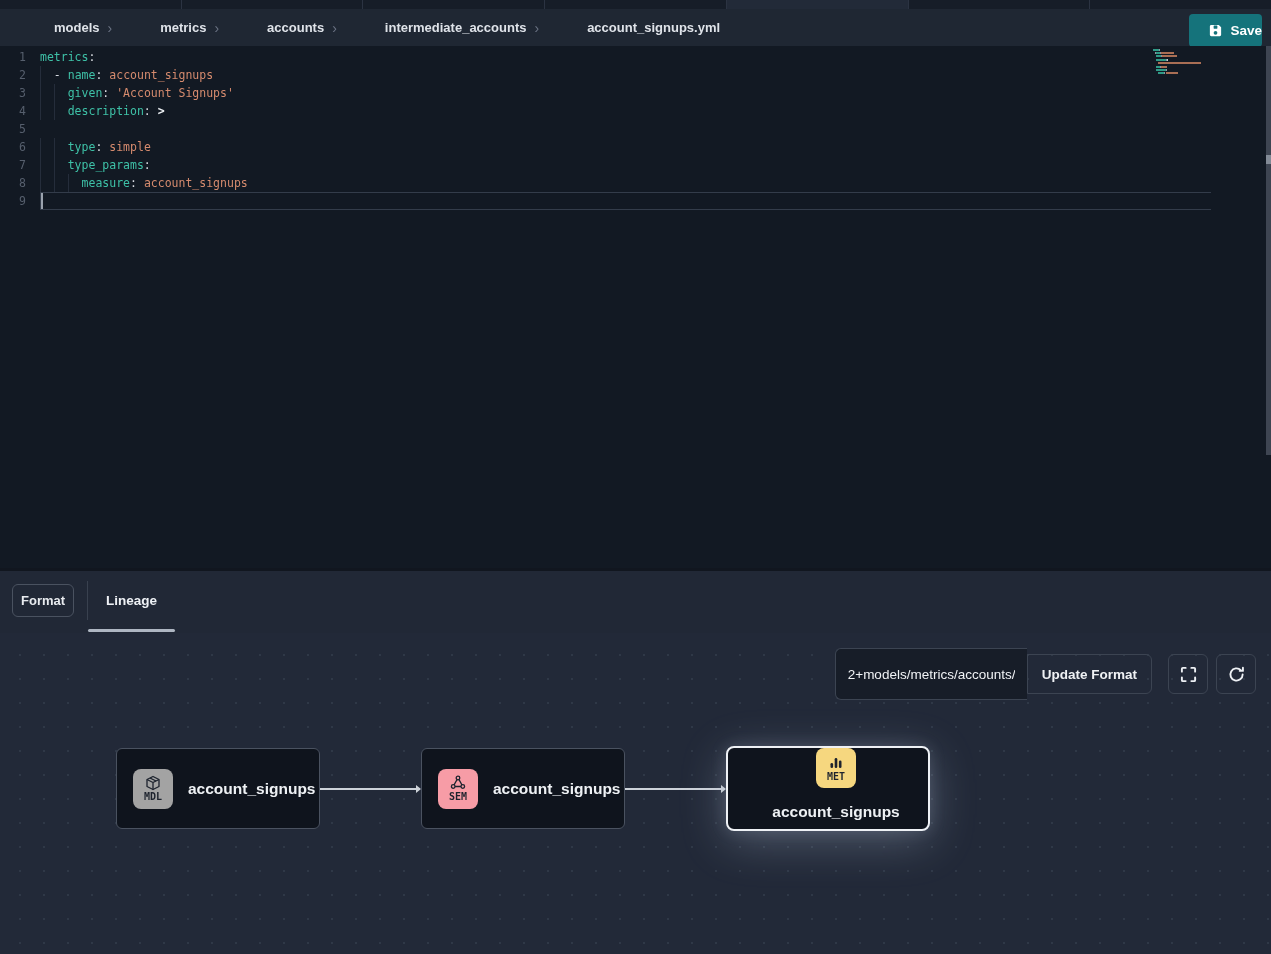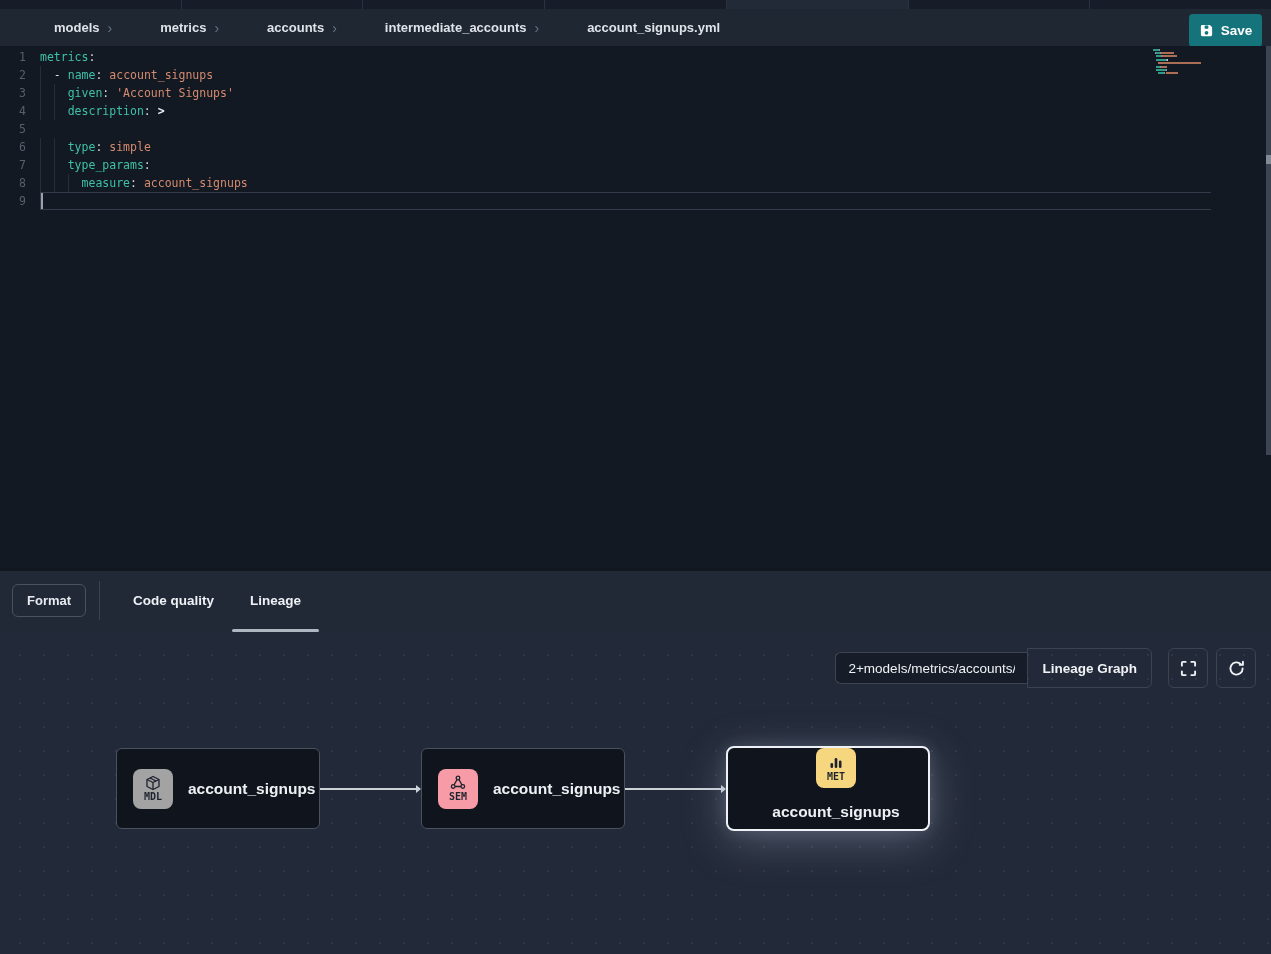--- a/index.html
+++ b/index.html
@@ -12,21 +12,21 @@
   .tab-stub:first-child { border-left:none; }
   .tab-stub.active { background:#222a38; }
 
   
   .crumb-bar { height:37px; background:#1f2733; display:flex; align-items:center;
     padding:0 14px; position:relative; }
   .crumb { color:#dfe3e9; font-size:13px; font-weight:600;margin-left:40px; }
   .crumb-sep { color:#6b7384; font-size:14px; margin:0 8px; }
   .save-btn { position:absolute; right:9px; top:5px; height:33px; width:73px;
     background:#15737b; border:none; border-radius:4px; color:#fff; font-size:13.5px;
-    font-weight:600; display:flex; align-items:center; justify-content:center; gap:7px;
+    font-weight:600; display:flex; align-items:center; justify-content:flex-end; gap:7px;
     cursor:pointer; font-family:"Liberation Sans", sans-serif; }
 
   
   .editor { position:relative; height:522px; background:#121923;
     font-family:"DejaVu Sans Mono","Liberation Mono",monospace; font-size:11.5px; }
   .code-area { position:absolute; left:0; top:2px; right:60px; }
   .code-line { height:18px; line-height:18px; display:flex; white-space:pre; position:relative; }
   .gutter { width:40px; flex:0 0 40px; text-align:right; padding-right:14px; color:#565f6d; }
   .line-content { color:#d8dbe1; }
   .tok-key { color:#3ec1a7; }
@@ -43,38 +43,38 @@
   .mm-line { height:3.4px; white-space:nowrap; font-size:0; }
   .mm-tok { display:inline-block; height:2px; vertical-align:top; margin-top:0.7px; }
 
   
   .scroll-track { position:absolute; top:0; right:0; width:5px; height:409px; background:#3e4552; }
   .scroll-thumb { position:absolute; top:109px; right:0; width:5px; height:9px; background:#828a96; }
 
   
   .panel { height:386px; background:#212836; border-top:3px solid #11161f; position:relative; }
   .panel-header { height:59px; display:flex; align-items:center; position:relative; }
-  .format-btn { margin-left:12px; height:33px; padding:0 14px; background:transparent;
+  .format-btn { margin-left:12px; height:33px; padding:0 8px; background:transparent;
     border:1px solid #4a5260; border-radius:6px; color:#e8ebef; font-size:13px; font-weight:600;
     cursor:pointer; font-family:"Liberation Sans", sans-serif; }
   .header-divider { width:1px; height:39px; background:#39414f; margin-left:13px; }
   .panel-tab { position:relative; height:59px; display:flex; align-items:center;
     padding:0 18px; color:#eef1f5; font-size:13.5px; font-weight:600; cursor:pointer; }
   .panel-tab.first { margin-left:15px; }
   .panel-tab.active::after { content:""; position:absolute; left:0; right:0; bottom:-2px;
     height:3px; background:#aeb6c2; border-radius:2px; }
 
   
   .canvas { position:absolute; left:0; top:62px; right:0; bottom:0; background:#222938;
     background-image:radial-gradient(#2f3847 1px, rgba(0,0,0,0) 1.4px);
     background-size:24px 24px; background-position:8px 10px; }
 
   
   .controls { position:absolute; top:15px; right:15px; display:flex; align-items:center; }
-  .selector-input { width:192px; height:32px; background:#171d28; border:1px solid #3c4452;
+  .selector-input { width:192px; height:52px; background:#171d28; border:1px solid #3c4452;
     border-right:none; border-radius:6px 0 0 6px; color:#f0f2f5; font-size:13.5px;
     padding:0 12px; outline:none; font-family:"Liberation Sans", sans-serif; }
   .update-btn { height:40px; padding:0 14px; background:transparent; border:1px solid #3c4452;
     border-radius:0 6px 6px 0; color:#f0f2f5; font-size:13.5px; font-weight:600; cursor:pointer;
     font-family:"Liberation Sans", sans-serif; }
   .icon-btn { width:40px; height:40px; background:transparent; border:1px solid #3c4452;
     border-radius:6px; color:#eef1f5; display:flex; align-items:center; justify-content:center;
     cursor:pointer; }
   .gap16 { width:16px; } .gap8 { width:8px; }
 
@@ -155,28 +155,27 @@
     </div>
   <div class="scroll-track">
     <div class="scroll-thumb"></div>
   </div>
 </div>
 
 <div class="panel">
   <div class="panel-header">
     <button class="format-btn">Format</button>
     <div class="header-divider"></div>
-    <div class="panel-tab first">Code quality</div>
     <div class="panel-tab active">Lineage</div>
   </div>
 
   <div class="canvas">
     <div class="controls">
       <input class="selector-input" type="text" value="2+models/metrics/accounts/" style="">
-      <button class="update-btn">Lineage Graph</button>
+      <button class="update-btn">Update Format</button>
       <div class="gap16"></div>
       <button class="icon-btn">
         <span style="display:flex;">
           <svg width="17" height="17" viewBox="0 0 18 18" fill="none" stroke="#eef1f5" stroke-width="2" stroke-linecap="round">
             <path d="M2 6V3a1 1 0 0 1 1-1h3"></path>
               <path d="M12 2h3a1 1 0 0 1 1 1v3"></path>
             <path d="M16 12v3a1 1 0 0 1-1 1h-3"></path>
               <path d="M6 16H3a1 1 0 0 1-1-1v-3"></path>
           </svg>
         </span>

